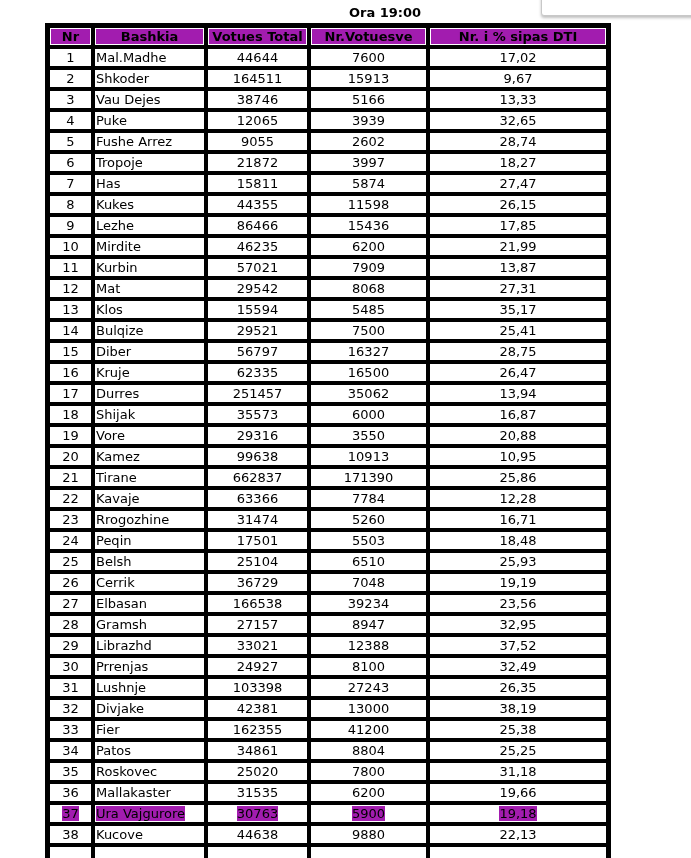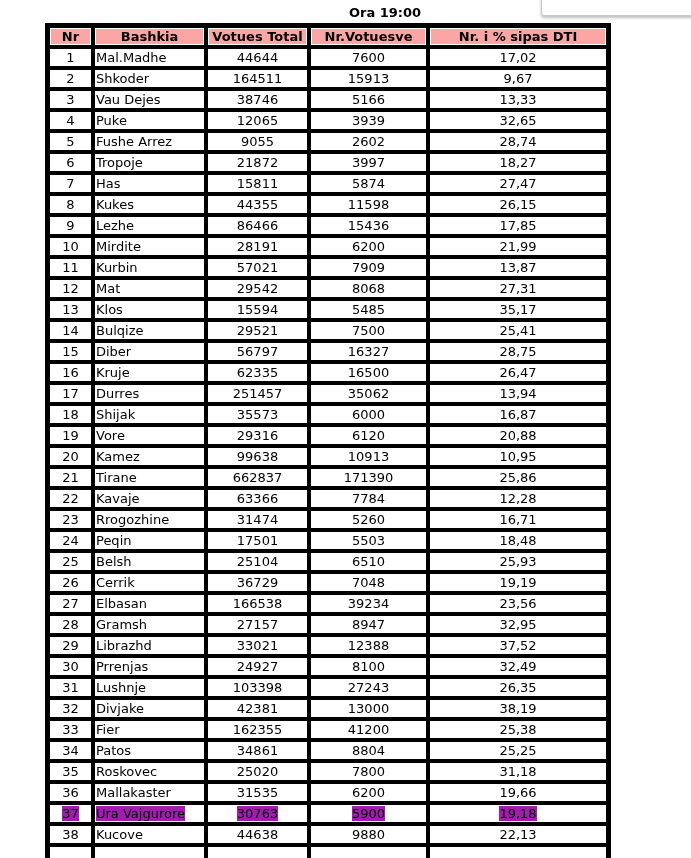--- a/index.html
+++ b/index.html
@@ -61,21 +61,21 @@
     outline-offset: -2px;
     font-size: 13px;
     line-height: 15px;
     height: 15px;
     padding: 1px 2px;
     color: #000;
     white-space: nowrap;
     overflow: hidden;
   }
   table.results th {
-    background: #fca5a5;
+    background: #a21caf;
     font-weight: bold;
     text-align: center;
     height: 14px;
   }
   table.results td.c { text-align: center; }
   table.results td.l { text-align: left; padding-left: 1px; }
   .col-nr { width: 43px; }
   .col-bashkia { width: 111px; }
   .col-total { width: 101px; }
   .col-votues { width: 117px; }
@@ -170,21 +170,21 @@
           <tr>
             <td class="c"><span>9</span></td>
             <td class="l"><span>Lezhe</span></td>
             <td class="c"><span>86466</span></td>
             <td class="c"><span>15436</span></td>
             <td class="c"><span>17,85</span></td>
           </tr>
           <tr>
             <td class="c"><span>10</span></td>
             <td class="l"><span>Mirdite</span></td>
-            <td class="c"><span>28191</span></td>
+            <td class="c"><span>46235</span></td>
             <td class="c"><span>6200</span></td>
             <td class="c"><span>21,99</span></td>
           </tr>
           <tr>
             <td class="c"><span>11</span></td>
             <td class="l"><span>Kurbin</span></td>
             <td class="c"><span>57021</span></td>
             <td class="c"><span>7909</span></td>
             <td class="c"><span>13,87</span></td>
           </tr>
@@ -234,21 +234,21 @@
             <td class="c"><span>18</span></td>
             <td class="l"><span>Shijak</span></td>
             <td class="c"><span>35573</span></td>
             <td class="c"><span>6000</span></td>
             <td class="c"><span>16,87</span></td>
           </tr>
           <tr>
             <td class="c"><span>19</span></td>
             <td class="l"><span>Vore</span></td>
             <td class="c"><span>29316</span></td>
-            <td class="c"><span>6120</span></td>
+            <td class="c"><span>3550</span></td>
             <td class="c"><span>20,88</span></td>
           </tr>
           <tr>
             <td class="c"><span>20</span></td>
             <td class="l"><span>Kamez</span></td>
             <td class="c"><span>99638</span></td>
             <td class="c"><span>10913</span></td>
             <td class="c"><span>10,95</span></td>
           </tr>
           <tr>

